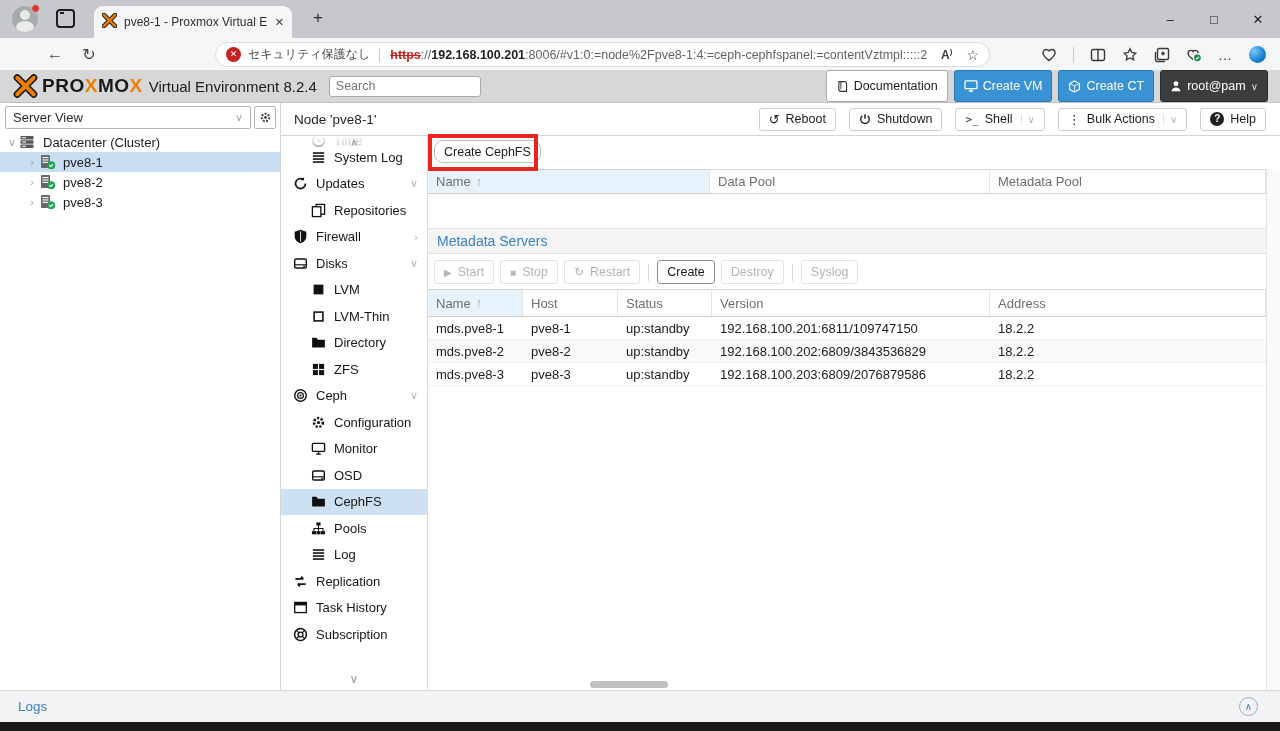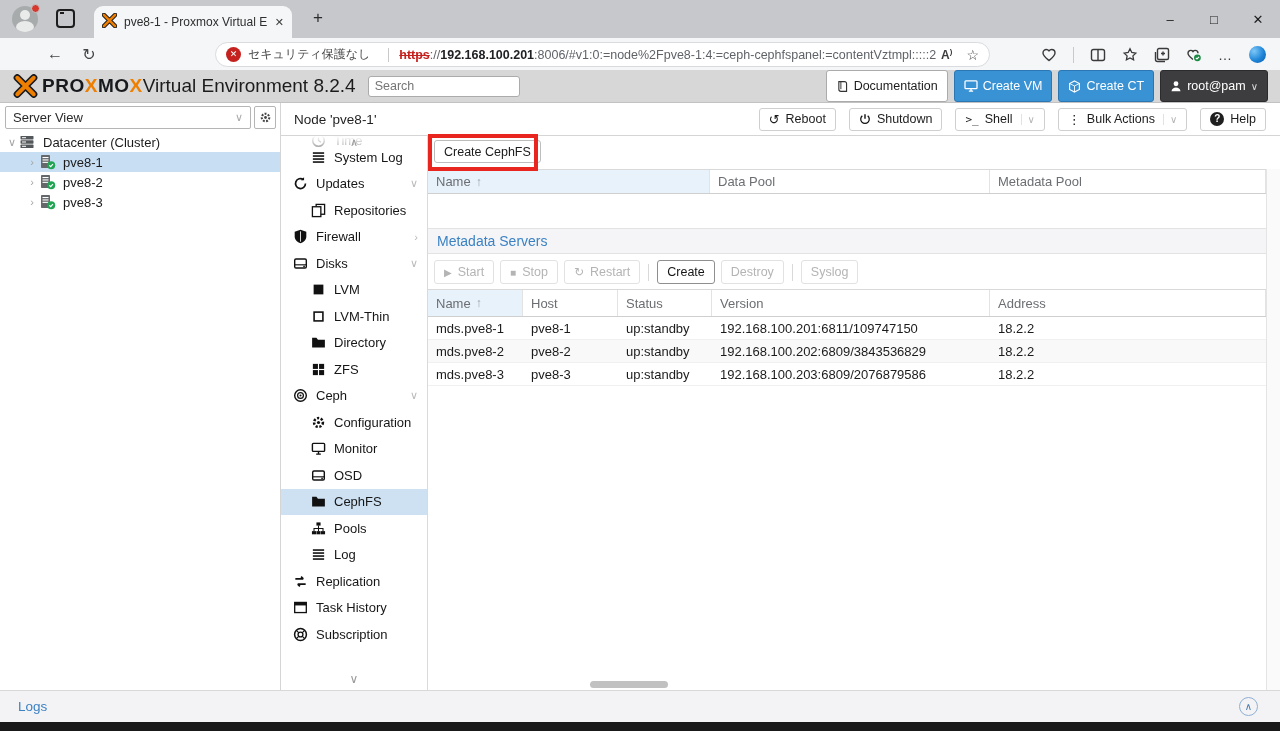--- a/index.html
+++ b/index.html
@@ -22,41 +22,41 @@
   .newtab { position:absolute; left:306px; top:8px; font-size:17px; color:#2c2c2c; width:24px; text-align:center; }
   .win-controls { position:absolute; right:0; top:0; height:38px; display:flex; align-items:center; }
   .win-btn { width:44px; text-align:center; font-size:13px; color:#1a1a1a; }
   .x-logo { display:inline-block; }
 
   .btoolbar { position:absolute; top:38px; left:0; right:0; height:32px; background:#f5f6f8; display:flex; align-items:center; }
   .nav-arrow { font-size:16px; color:#464646; width:34px; text-align:center; }
   .nav-arrow.back { margin-left:38px; }
   .url-pill { position:absolute; left:215px; top:4px; width:775px; height:25px; background:#fff; border:1px solid #d9dbde; border-radius:13px; display:flex; align-items:center; padding:0 10px; }
   .sec-badge { width:15px; height:15px; border-radius:50%; background:#c5221f; color:#fff; font-size:9px; line-height:15px; text-align:center; flex:none; }
-  .sec-label { font-size:12px; color:#474747; margin:0 18px 0 7px; white-space:nowrap; }
+  .sec-label { font-size:12px; color:#474747; margin:0 9px 0 7px; white-space:nowrap; }
   .pill-div { width:1px; height:14px; background:#c9c9c9; margin-right:10px; }
   .url { font-size:12.5px; white-space:nowrap; overflow:hidden; color:#5f6368; }
   .url .scheme { color:#c5221f; text-decoration:line-through; font-weight:bold; }
   .url .host { color:#202124; font-weight:bold; }
   .pill-right { margin-left:auto; display:flex; align-items:center; gap:14px; color:#3c3c3c; }
   .ra-icon { font-size:12px; font-weight:bold; color:#3c3c3c; }
   .ra-icon sup { font-size:8px; }
   .star-icon { font-size:14px; }
   .bt-icons { position:absolute; right:14px; top:4px; height:25px; display:flex; align-items:center; gap:16px; color:#3a3a3a; }
   .bt-div { width:1px; height:16px; background:#c9c9c9; }
   .mini-svg { width:16px; height:16px; display:block; }
   .copilot { width:17px; height:17px; border-radius:50%; background:radial-gradient(circle at 30% 30%, #7ec8f7, #1f86d8 55%, #0a58a8); }
   .more-dots { font-size:14px; letter-spacing:1px; }
 
   
   .pve-header { position:absolute; top:70px; left:0; right:0; height:33px; background:#d7d7d7; border-bottom:1px solid #c2c2c2; display:flex; align-items:center; }
   .pve-logo { display:flex; align-items:center; margin-left:12px; gap:3px; }
   .brand { font-weight:800; font-size:19px; letter-spacing:.5px; color:#17191d; }
   .brand .orange { color:#ee7f00; }
-  .pve-sub { font-size:19px; color:#1c1c1c; }
+  .pve-sub { font-size:15px; color:#1c1c1c; margin-left:6px; }
   .pve-search { margin-left:12px; width:152px; height:21px; border:1px solid #ababab; border-radius:3px; font-size:12.5px; padding:0 6px; color:#444; background:#fff; font-family:inherit; }
   .hdr-right { margin-left:auto; margin-right:12px; display:flex; align-items:center; gap:6px; }
   .hbtn { height:32px; display:flex; align-items:center; gap:5px; padding:0 9px; font-size:12.5px; border-radius:3px; }
   .hbtn.white { background:#fff; border:1px solid #ababab; color:#1c1c1c; }
   .hbtn.blue { background:#3892d4; border:1px solid #2b77b3; color:#fff; }
   .hbtn.dark { background:#3d3d3f; border:1px solid #2b2b2d; color:#fff; }
   .hbtn .caret { font-size:10px; opacity:.8; }
 
   
   .node-header { position:absolute; top:103px; left:281px; right:0; height:33px; background:#fff; border-bottom:1px solid #d5d5d5; display:flex; align-items:center; }
@@ -90,21 +90,21 @@
   .nrow.lvl1 { padding-left:12px; } .nrow.lvl2 { padding-left:30px; }
   .nrow.sel { background:#cde1f3; }
   .nico { width:15px; height:15px; margin-right:8px; flex:none; }
   .nico svg { width:15px; height:15px; display:block; }
   .nrow .rcaret { position:absolute; right:9px; color:#b9b9b9; font-size:11px; }
   .nav-scroll-down { position:absolute; bottom:4px; left:0; right:0; text-align:center; color:#9a9a9a; font-size:12px; }
 
   
   .main { position:absolute; top:136px; left:428px; right:0; bottom:41px; background:#fff; }
   .annotation-box { position:absolute; left:0; top:-2px; width:110px; height:37px; border:4px solid #e8251f; z-index:5; }
-  .create-btn { position:absolute; left:6px; top:4px; height:23px; padding:0 9px; font-size:12.5px; color:#1c1c1c; background:#fff; border:1px solid #bdbdbd; border-radius:3px; display:flex; align-items:center; }
+  .create-btn { position:absolute; left:6px; top:4px; height:23px; padding:0 9px; font-size:12.5px; color:#1c1c1c; background:#fff; border:1px solid #bdbdbd; border-radius:9px; display:flex; align-items:center; }
   .grid-header { position:absolute; left:0; right:14px; display:grid; border-top:1px solid #d9d9d9; border-bottom:1px solid #cfcfcf; background:#fff; }
   .gh-cell { height:100%; display:flex; align-items:center; padding:0 8px; font-size:13px; color:#6b6e72; border-right:1px solid #e3e3e3; white-space:nowrap; overflow:hidden; }
   .gh-cell.sorted { background:#e8f2fb; }
   .sort-arrow { color:#9aa2a8; margin-left:5px; font-size:12px; }
   .cephfs-header { top:33px; height:25px; grid-template-columns:282px 280px 1fr; }
   .empty-text { position:absolute; top:59px; left:0; right:14px; height:36px; display:flex; align-items:center; padding-left:9px; font-size:13px; color:#9b9b9b; }
   .section-band { position:absolute; top:92px; left:0; right:0; height:26px; background:#f5f5f7; border-top:1px solid #e3e3e3; border-bottom:1px solid #e3e3e3; display:flex; align-items:center; }
   .section-title { margin-left:9px; font-size:14px; color:#3b82c4; }
   .mds-toolbar { position:absolute; top:119px; left:0; right:0; height:34px; display:flex; align-items:center; gap:6px; padding-left:6px; }
   .tbtn { height:24px; display:flex; align-items:center; gap:6px; padding:0 9px; font-size:12.5px; border-radius:3px; border:1px solid #e2e2e2; background:#fff; color:#b4b4b4; }

